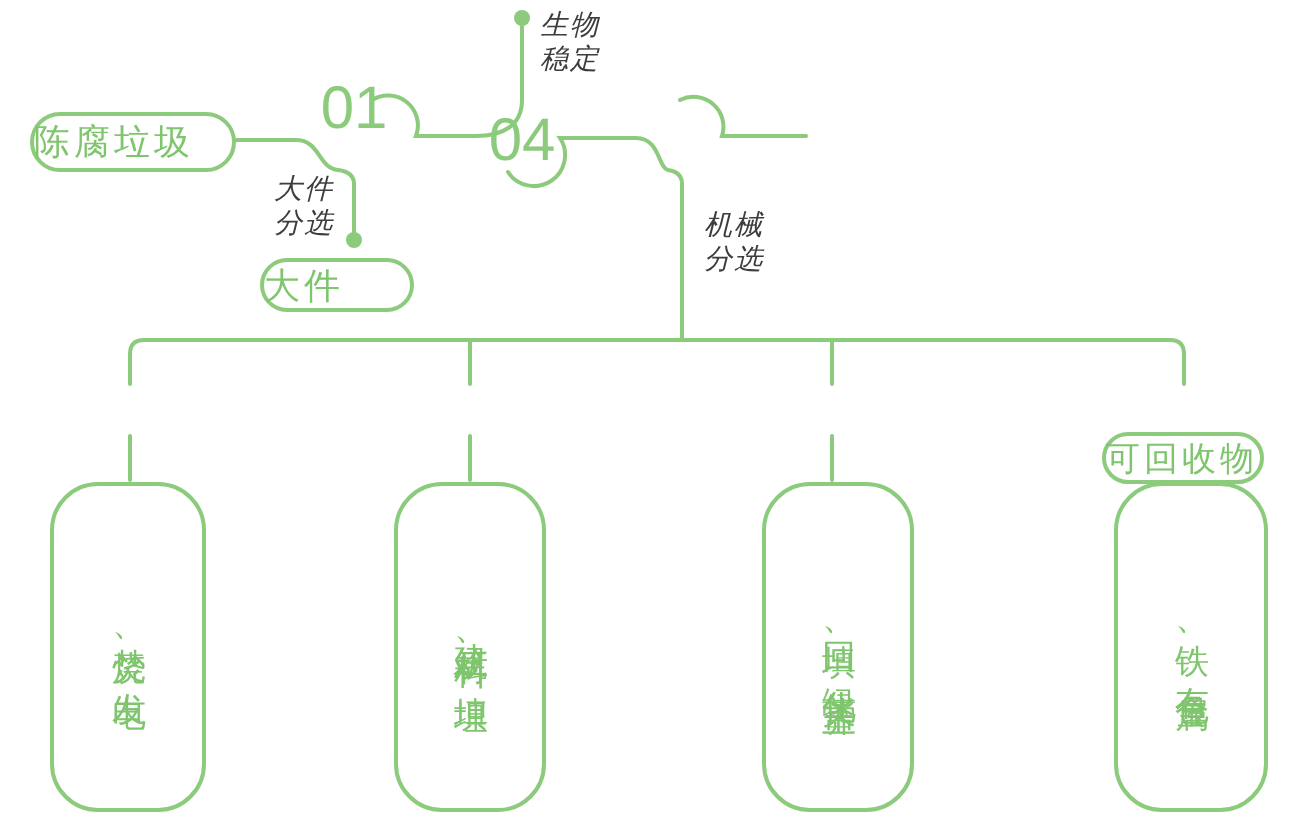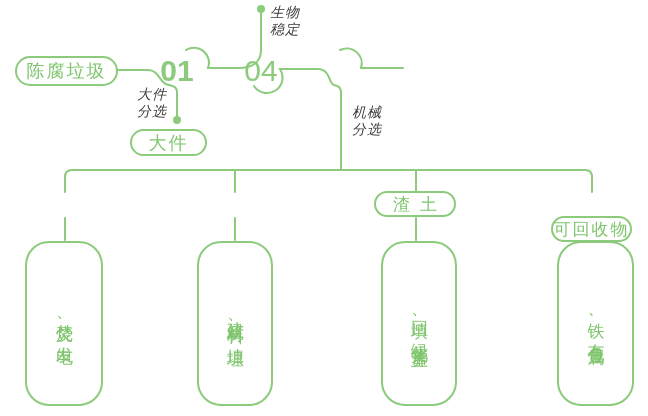--- a/index.html
+++ b/index.html
@@ -34,21 +34,21 @@
     font-style: italic;
   }
   .pill {
     position: absolute;
     border: 2px solid #8cca7c;
     border-radius: 999px;
     background: #ffffff;
     color: #7fc56d;
     display: flex;
     align-items: center;
-    justify-content: center;
+    justify-content: flex-start;
     box-sizing: border-box;
     font-size: 17px;
     letter-spacing: 2px;
     white-space: nowrap;
   }
   .pill.big { font-size: 18px; }
   .pill.ls-wide { letter-spacing: 10px; text-indent: 10px; }
   .vbox {
     position: absolute;
     border: 2px solid #8cca7c;
@@ -94,37 +94,34 @@
       <path d="M592 218 V240"></path>
     </g>
     <circle cx="177" cy="120" r="4" fill="#8cca7c"></circle>
     <circle cx="261" cy="9" r="4" fill="#8cca7c"></circle>
   </svg>
 
   <div class="pill big abs" style="left:15px; top:56px; width:103px; height:30px;">
     <span>陈腐垃圾</span>
   </div>
 
-  <div class="stage-num" style="left:157px; top:56px;font-weight:bold;">01</div>
+  <div class="stage-num" style="left:157px; top:40px;">01</div>
   <div class="stage-num" style="left:241px; top:56px;">04</div>
 
   <div class="proc-label" style="left:137px; top:86px;">大件
 分选</div>
   <div class="proc-label" style="left:270px; top:4px;">生物
 稳定</div>
   <div class="proc-label" style="left:352px; top:104px;">机械
 分选</div>
 
   <div class="pill big abs" style="left:130px; top:129px; width:77px; height:27px;">
     <span>大件</span>
   </div>
 
-  <div class="pill ls-wide abs" style="left:374px; top:191px; width:82px; height:26px;">
-    <span>渣土</span>
-  </div>
   <div class="pill abs" style="left:551px; top:191px; width:81px; height:26px;margin-top:25px;">
     <span>可回收物</span>
   </div>
 
   <div class="vbox" style="left:25px; top:241px; width:78px; height:165px;">
     <span>焚烧、发电</span>
   </div>
   <div class="vbox" style="left:197px; top:241px; width:76px; height:165px;">
     <span>建筑材料、填埋</span>
   </div>

